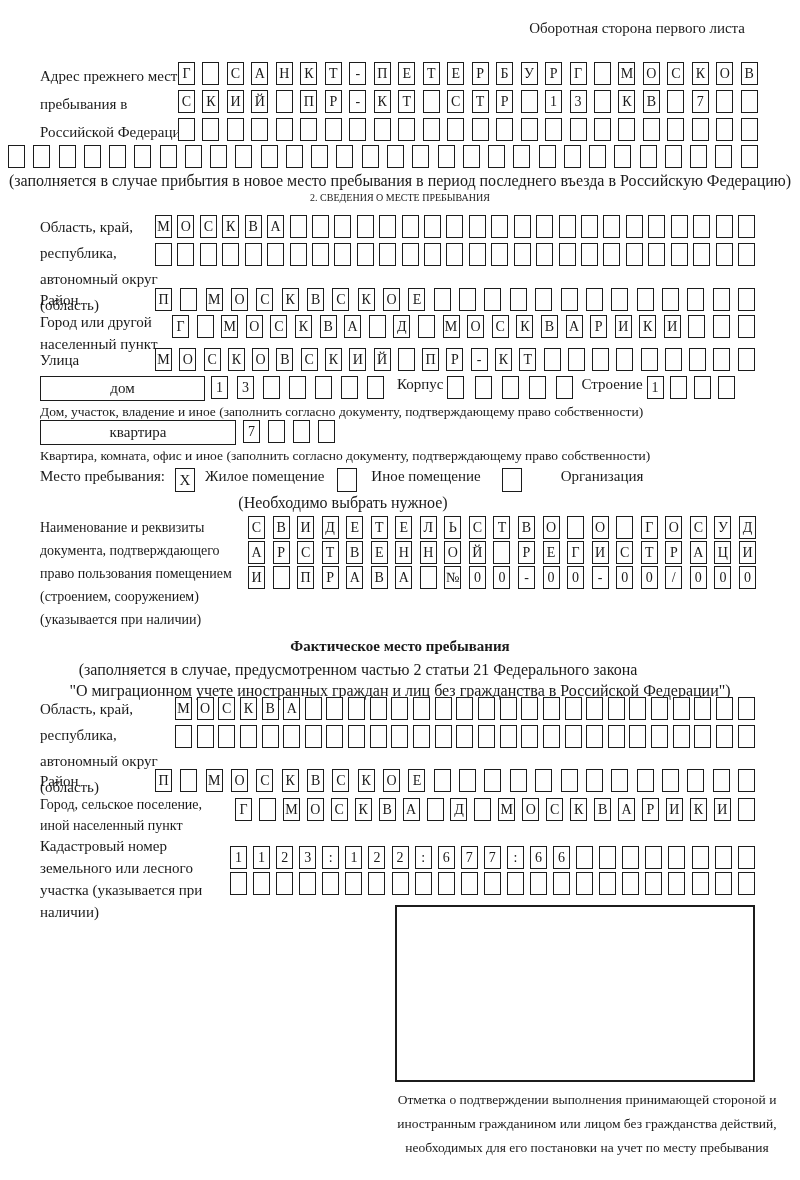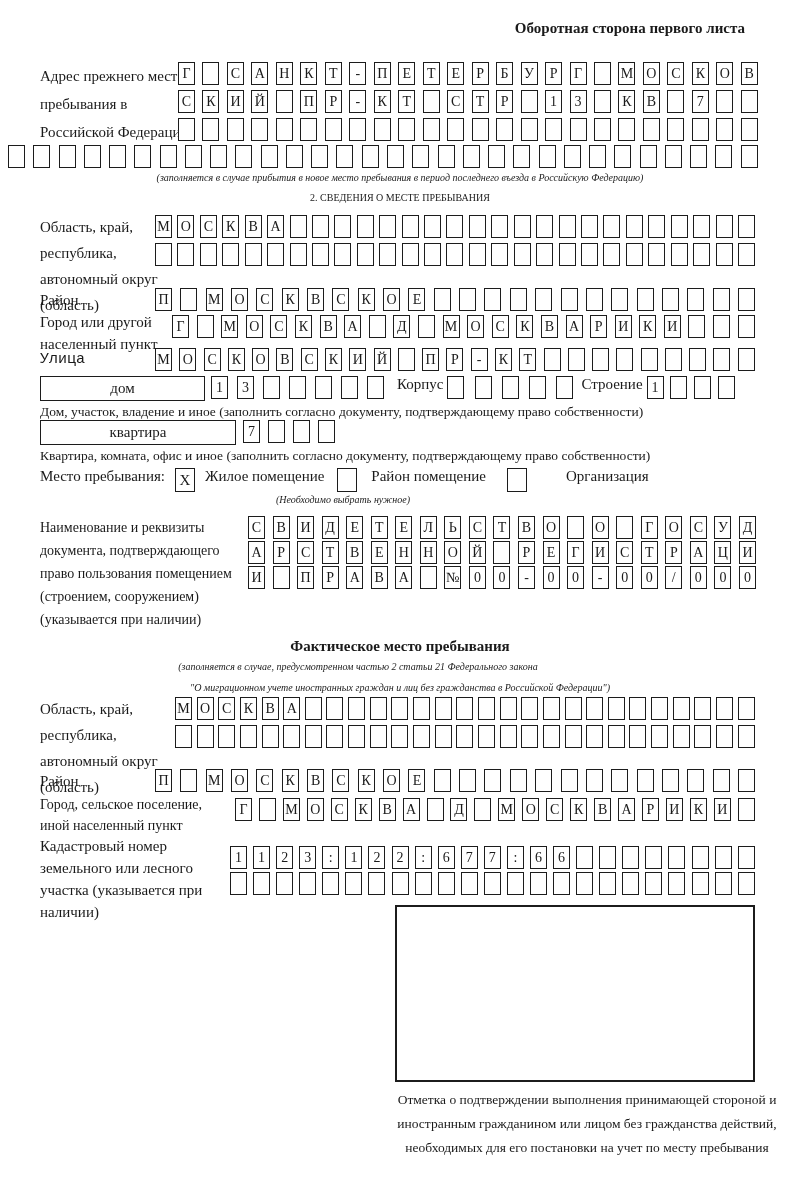--- a/index.html
+++ b/index.html
@@ -4,21 +4,21 @@
 <style>
   html,body{margin:0;padding:0;background:#ffffff;}
   .page{
     position:relative;width:800px;height:1180px;background:#ffffff;
     font-family:"Liberation Serif","DejaVu Serif",serif;color:#1a1a1a;overflow:hidden;
   }
   .abs{position:absolute;}
   .hdr-note{font-size:15px;}
   .lbl{font-size:15px;line-height:26px;}
   .lbl-sm{font-size:14px;line-height:21px;}
-  .note{font-size:10px;text-align:center;font-style:italic;}
+  .note{font-size:16px;text-align:center;}
   .note-left{font-size:13.5px;}
   .sec-title{font-size:10px;font-weight:normal;text-align:center;width:100%;}
   .fact-title{font-size:15px;font-weight:bold;text-align:center;width:100%;}
   .cells{display:flex;justify-content:space-between;}
   .cell{
     box-sizing:border-box;flex:0 0 17px;width:17px;height:23px;
     border:1.5px solid #1c1c1c;display:flex;align-items:center;justify-content:center;
     font-size:14px;line-height:1;background:#fff;
   }
   .label-box{
@@ -32,21 +32,21 @@
   }
   .inline-lbl{font-size:15px;white-space:nowrap;}
   .stamp-box{box-sizing:border-box;border:2px solid #1c1c1c;background:#fff;}
   .stamp-caption{font-size:13.5px;line-height:24px;text-align:center;}
 </style>
 </head>
 <body>
 
 <div class="page">
 
-  <div class="abs hdr-note" style="top:20px;right:55px;font-weight:bold;">Оборотная сторона первого листа</div>
+  <div class="abs hdr-note" style="top:20px;right:55px;">Оборотная сторона первого листа</div>
 
   <div class="abs lbl" style="left:40px;top:62px;width:150px;line-height:28px;">Адрес прежнего места пребывания в Российской Федерации</div>
   <div class="abs cells" style="left:178px;top:62px;width:580px;">
       <span class="cell">Г</span>
       <span class="cell"></span>
       <span class="cell">С</span>
       <span class="cell">А</span>
       <span class="cell">Н</span>
       <span class="cell">К</span>
       <span class="cell">Т</span>
@@ -265,21 +265,21 @@
       <span class="cell">А</span>
       <span class="cell">Р</span>
       <span class="cell">И</span>
       <span class="cell">К</span>
       <span class="cell">И</span>
       <span class="cell"></span>
       <span class="cell"></span>
       <span class="cell"></span>
     </div>
 
-  <div class="abs lbl" style="left:40px;top:347px;font-family:Liberation Mono, monospace;">Улица</div>
+  <div class="abs lbl" style="left:40px;top:347px;">Улица</div>
   <div class="abs cells" style="left:155px;top:348px;width:600px;">
       <span class="cell">М</span>
       <span class="cell">О</span>
       <span class="cell">С</span>
       <span class="cell">К</span>
       <span class="cell">О</span>
       <span class="cell">В</span>
       <span class="cell">С</span>
       <span class="cell">К</span>
       <span class="cell">И</span>
@@ -339,21 +339,21 @@
         <span class="cell"></span>
       </div>
   </div>
   <div class="abs note-left" style="left:40px;top:448px;">Квартира, комната, офис и иное (заполнить согласно документу, подтверждающему право собственности)</div>
 
   <div class="abs row-flex" style="left:40px;top:468px;">
     <span class="inline-lbl">Место пребывания:</span>
     <span class="checkbox" style="margin-left:10px;">X</span>
     <span class="inline-lbl" style="margin-left:10px;">Жилое помещение</span>
     <span class="checkbox" style="margin-left:13px;"></span>
-    <span class="inline-lbl" style="margin-left:14px;">Район помещение</span>
+    <span class="inline-lbl" style="margin-left:14px;">Иное помещение</span>
     <span class="checkbox" style="margin-left:21px;"></span>
     <span class="inline-lbl" style="margin-left:39px;">Организация</span>
   </div>
   <div class="abs note" style="left:203px;top:494px;width:280px;">(Необходимо выбрать нужное)</div>
 
   <div class="abs lbl-sm" style="left:40px;top:516px;width:205px;line-height:23px;font-size:14px;">Наименование и реквизиты документа, подтверждающего право пользования помещением (строением, сооружением) (указывается при наличии)</div>
   <div class="abs cells" style="left:248px;top:516px;width:508px;">
       <span class="cell">С</span>
       <span class="cell">В</span>
       <span class="cell">И</span>

